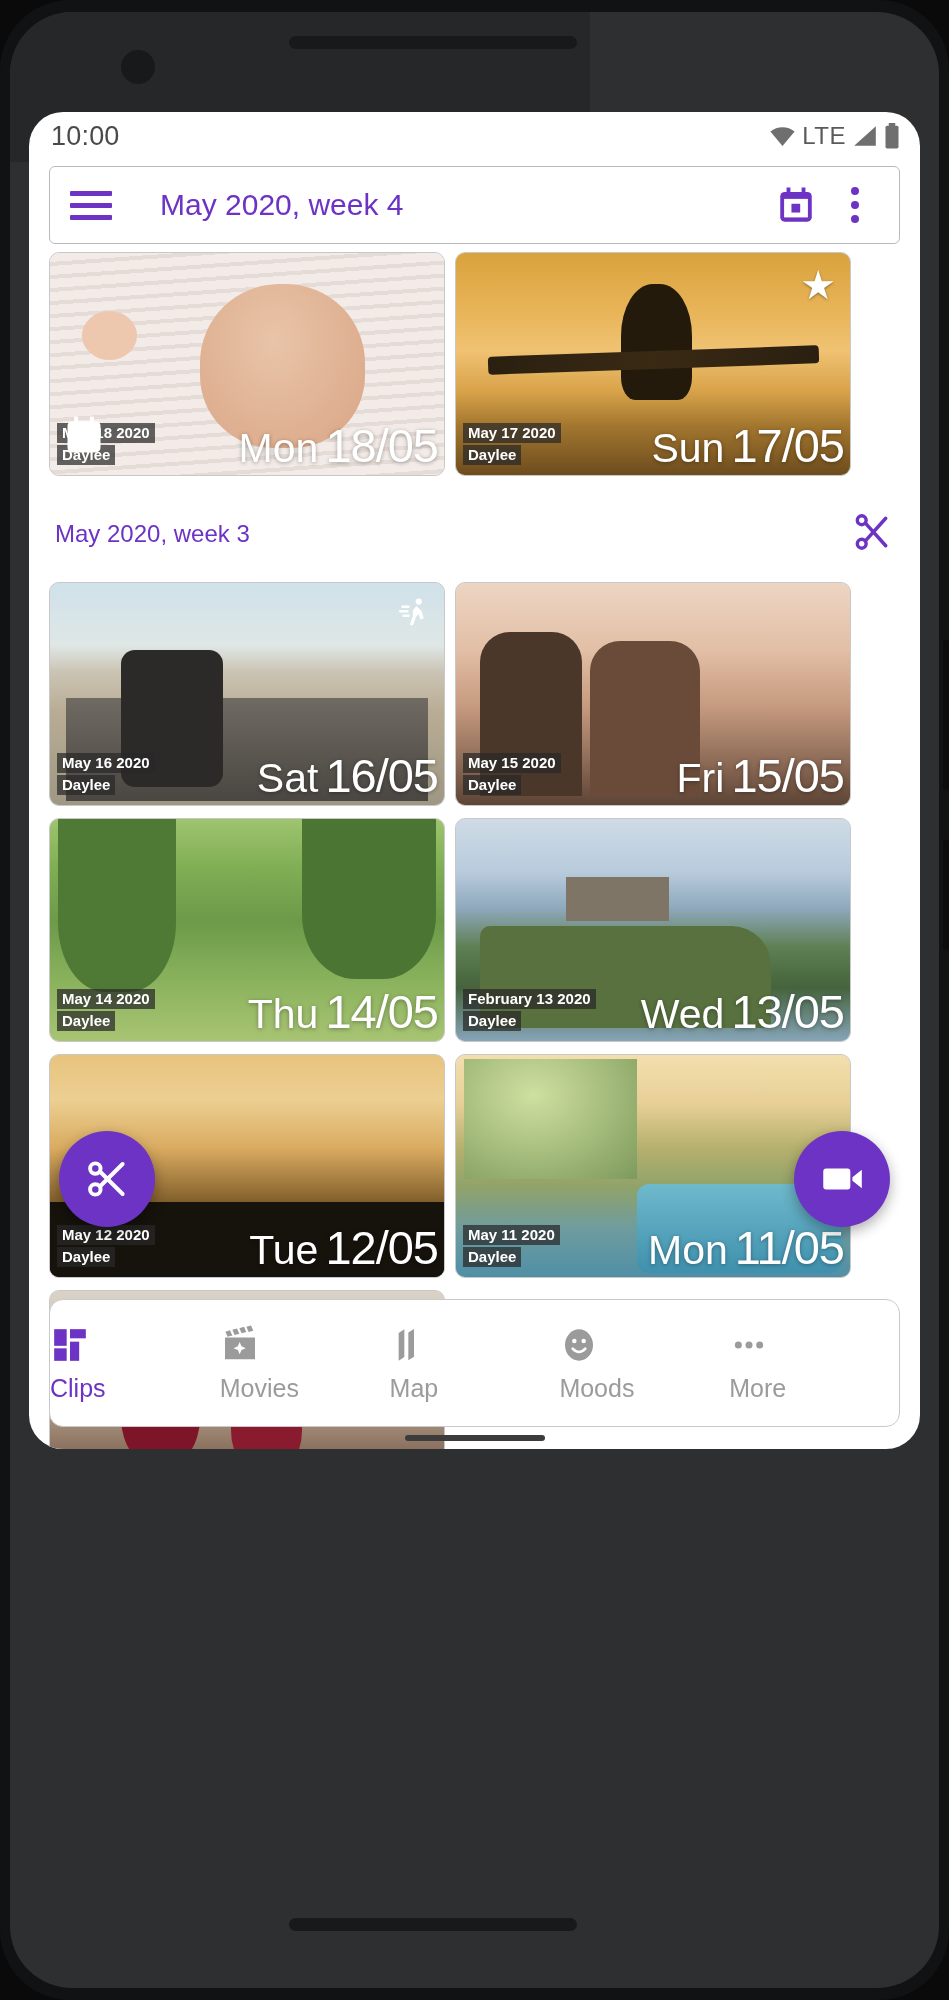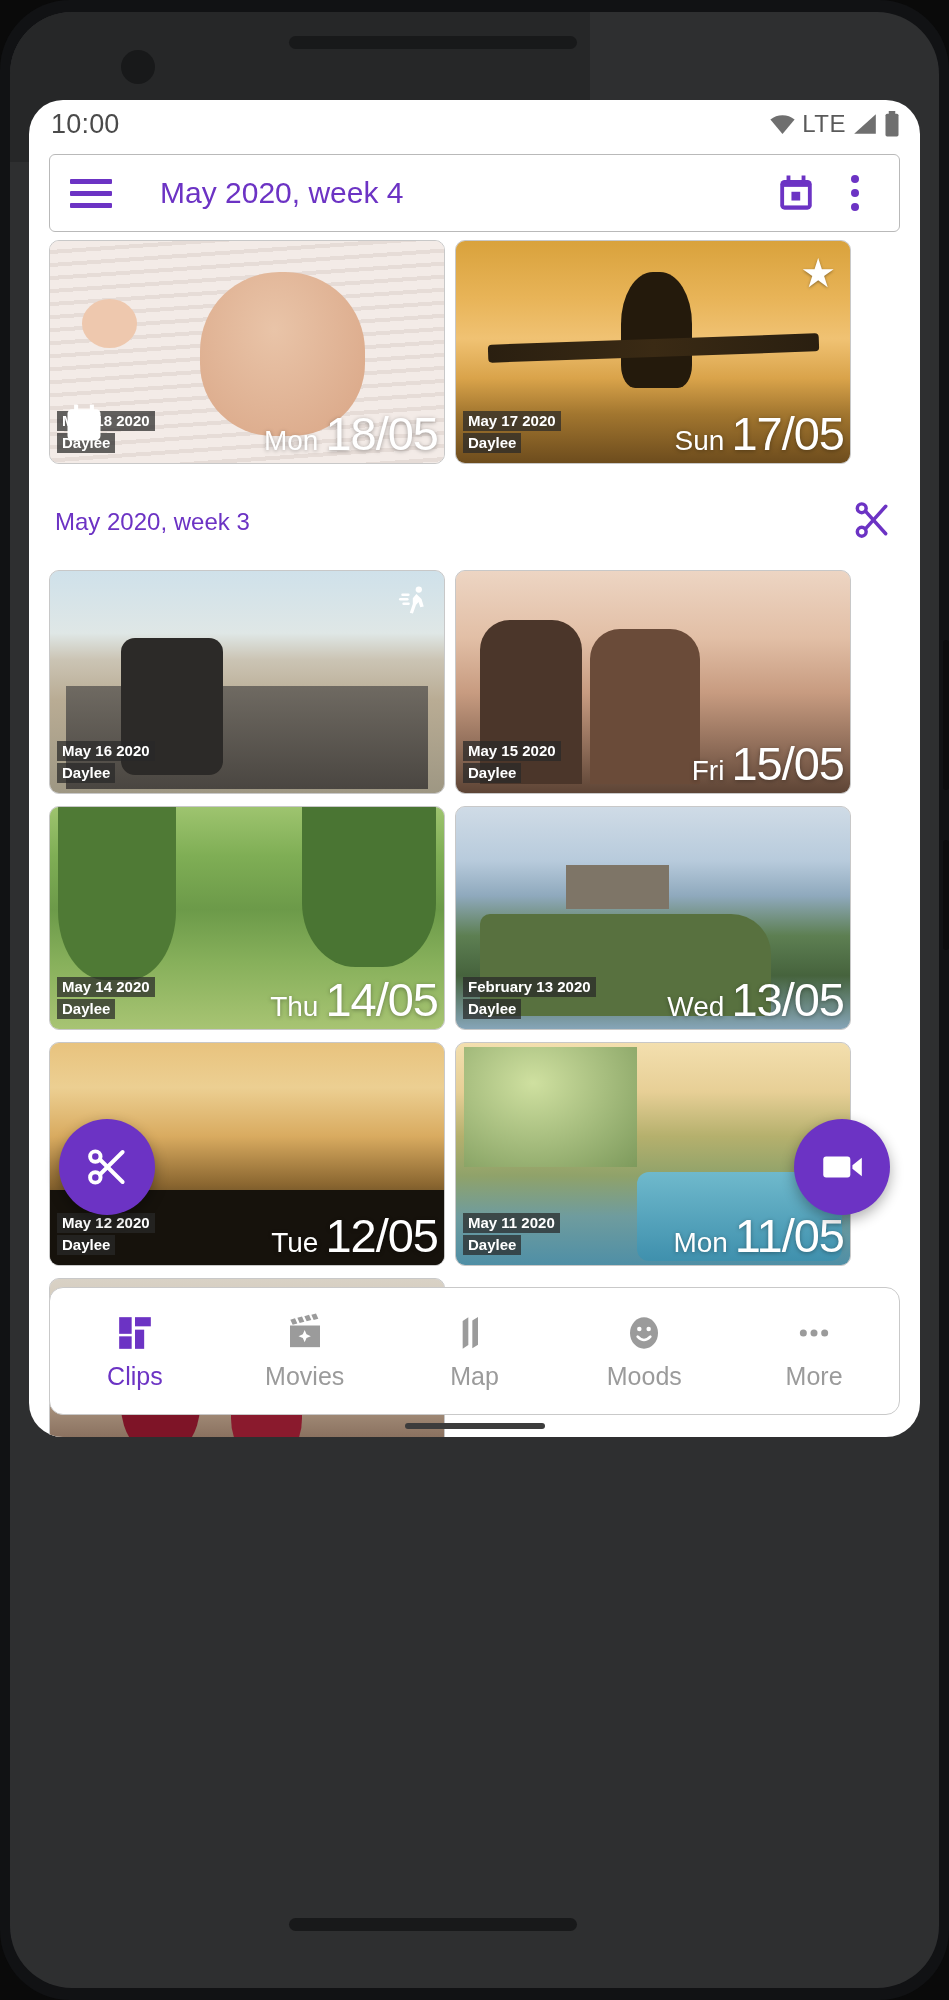--- a/index.html
+++ b/index.html
@@ -41,21 +41,21 @@
   .bottom-bar-hw {
     position: absolute; left: 289px; top: 1918px; width: 288px; height: 13px;
     background: #18191a; border-radius: 7px;
   }
   .side-btn {
     position: absolute; right: 0px; width: 6px; background: #0c0c0d; border-radius: 3px;
   }
 
   
   #screen {
-    position: absolute; left: 29px; top: 100px;
+    position: absolute; left: 29px; top: 112px;
     width: 891px; height: 1337px;
     background: #ffffff;
     border-radius: 34px;
     overflow: hidden;
   }
 
   
   .statusbar {
     height: 48px; position: relative;
     display: flex; align-items: center;
@@ -125,21 +125,21 @@
     line-height: 18px;
     white-space: nowrap;
   }
   .card-date {
     position: absolute; right: 6px; bottom: 2px;
     color: #fff;
     display: flex; align-items: baseline;
     z-index: 3;
     text-shadow: 0 1px 4px rgba(0,0,0,.35);
   }
-  .card-date .dow { font-size: 28px; margin-right: 7px; }
+  .card-date .dow { font-size: 41px; margin-right: 7px; }
   .card-date .dnum { font-size: 47px; letter-spacing: -1px; }
 
   .badge-star {
     position: absolute; right: 14px; top: 12px; z-index: 5;
     color: #fff; font-size: 40px; line-height: 1;
     text-shadow: 0 1px 3px rgba(0,0,0,.4);
   }
   .badge-run { position:absolute; right: 12px; top: 12px; z-index: 5; }
   .badge-cal { position:absolute; left: 12px; bottom: 14px; z-index: 5; }
 
@@ -169,21 +169,21 @@
   .bottomnav {
     position: absolute; left: 20px; right: 20px; bottom: 22px;
     height: 128px;
     background: #fff;
     border: 1.5px solid #c9c9c9;
     border-radius: 14px;
     display: flex; align-items: center;
     z-index: 15;
   }
   .nav-item {
-    flex: 1; display: flex; flex-direction: column; align-items: center; gap: 8px;
+    flex: 1; display: flex; flex-direction: column; align-items: flex-start; gap: 8px;
     cursor: pointer;
   }
   .nav-label { font-size: 25px; color: #9b9b9b; }
   .nav-item.active .nav-label { color: #6c33c4; }
   .nav-ico { height: 42px; display: flex; align-items: center; }
   .home-indicator {
     position: absolute; left: 50%; transform: translateX(-50%);
     bottom: 8px; width: 140px; height: 6px; border-radius: 3px;
     background: #3c3c3c; z-index: 16;
   }
@@ -377,20 +377,24 @@
               <path d="M13.6 7.4 L11.2 10.2 L11.2 14 L9.2 19.8 L11.3 20.4 L13.3 14.6 L15 12.6 L16.2 16.2 L18.5 15.6 L17 10.6 Z"></path>
               <rect x="3.5" y="7.0" width="5.6" height="1.7" rx=".85"></rect>
               <rect x="2.0" y="10.0" width="6.4" height="1.7" rx=".85"></rect>
               <rect x="4.2" y="13.0" width="5.0" height="1.7" rx=".85"></rect>
             </svg>
           </span>
           <div class="card-caption">
             <span>May 16 2020</span>
             <span>Daylee</span>
           </div>
+          <div class="card-date">
+            <span class="dow">Sat</span>
+            <span class="dnum">16/05</span>
+          </div>
         </div>
 
         <div class="card">
           <div class="ph friends"></div>
           <div class="card-caption">
             <span>May 15 2020</span>
             <span>Daylee</span>
           </div>
           <div class="card-date">
             <span class="dow">Fri</span>

